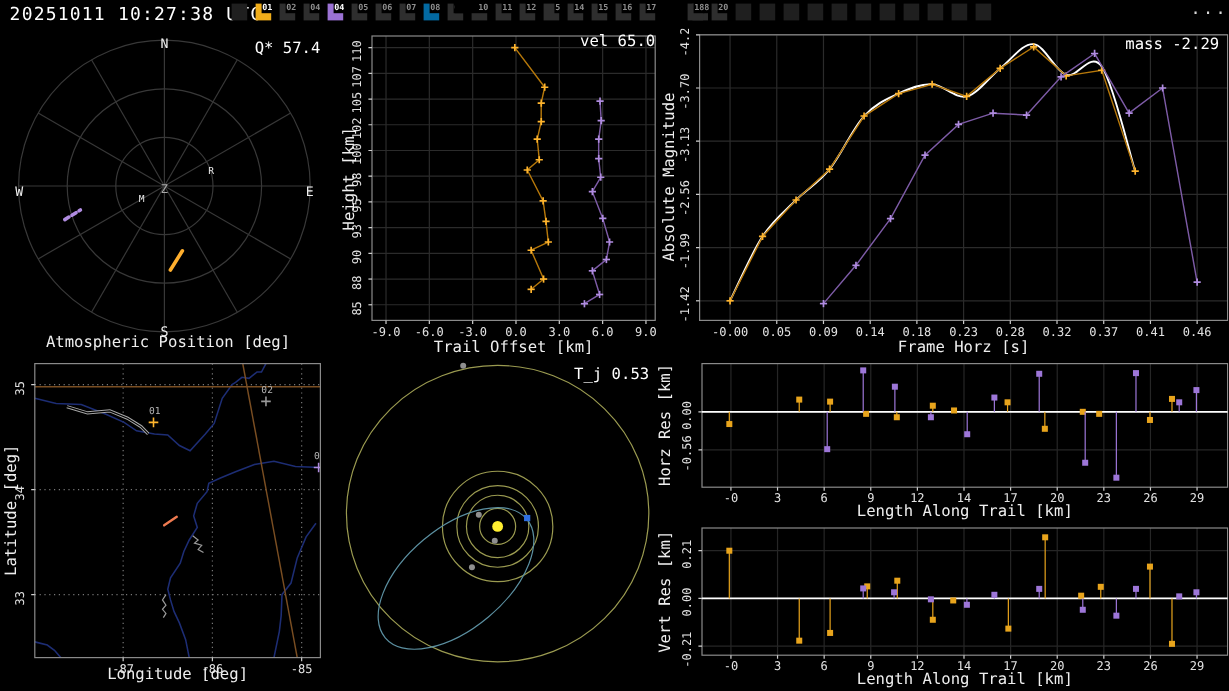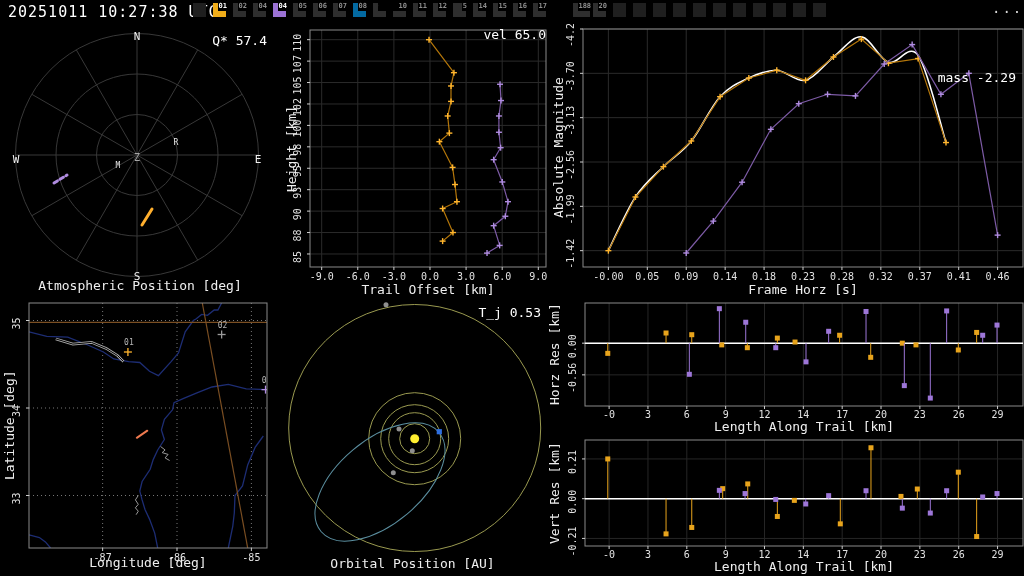--- a/index.html
+++ b/index.html
@@ -349,21 +349,21 @@
         <line x1="334.23076923076917" y1="36.99999999999997" x2="334.23076923076917" y2="42.99999999999997" stroke="#b08ce0" stroke-width="1.4"></line>
         <line x1="359.15384615384613" y1="20.555555555555486" x2="365.15384615384613" y2="20.555555555555486" stroke="#b08ce0" stroke-width="1.4"></line>
         <line x1="362.15384615384613" y1="17.555555555555486" x2="362.15384615384613" y2="23.555555555555486" stroke="#b08ce0" stroke-width="1.4"></line>
         <line x1="387.92307692307696" y1="70.33333333333329" x2="393.92307692307696" y2="70.33333333333329" stroke="#b08ce0" stroke-width="1.4"></line>
         <line x1="390.92307692307696" y1="67.33333333333329" x2="390.92307692307696" y2="73.33333333333329" stroke="#b08ce0" stroke-width="1.4"></line>
         <line x1="415.8461538461538" y1="49.333333333333286" x2="421.8461538461538" y2="49.333333333333286" stroke="#b08ce0" stroke-width="1.4"></line>
         <line x1="418.8461538461538" y1="46.333333333333286" x2="418.8461538461538" y2="52.333333333333286" stroke="#b08ce0" stroke-width="1.4"></line>
         <line x1="444.6153846153846" y1="211.1111111111111" x2="450.6153846153846" y2="211.1111111111111" stroke="#b08ce0" stroke-width="1.4"></line>
         <line x1="447.6153846153846" y1="208.1111111111111" x2="447.6153846153846" y2="214.1111111111111" stroke="#b08ce0" stroke-width="1.4"></line>
       </svg>
-    <div class="ann" style="right:8px;top:6px;margin-top:40px;">mass -2.29</div>
+    <div class="ann" style="right:8px;top:6px;">mass -2.29</div>
     <div class="ytitle" style="left:1px;top:5px;height:238px;">Absolute Magnitude</div>
     <div class="xtitle" style="left:33px;width:440px;top:258px;">Frame Horz [s]</div>
   </div>
 
   <div class="panel" id="p-map" style="left:0;top:300px;width:280px;height:276px;">
     <svg id="c-map" width="280" height="276">
         <clipPath id="mapclip">
           <rect x="29" y="3" width="238" height="245"></rect>
         </clipPath>
         <g clip-path="url(#mapclip)">
@@ -421,21 +421,20 @@
         <circle cx="134.7" cy="138.7" r="46" fill="none" stroke="#9a9a50" stroke-width="1"></circle>
         <ellipse cx="100" cy="182" rx="77" ry="42" fill="none" stroke="#5b8fa0" stroke-width="1" transform="rotate(-40 100 182)"></ellipse>
         <circle cx="119" cy="129" r="2.5" fill="#8f8f8f"></circle>
         <circle cx="132.3" cy="150.7" r="2.5" fill="#8f8f8f"></circle>
         <circle cx="113.3" cy="172.7" r="2.5" fill="#8f8f8f"></circle>
         <circle cx="106" cy="4.7" r="2.5" fill="#8f8f8f"></circle>
         <rect x="156.70000000000002" y="129.1" width="5.2" height="5.2" fill="#2e6fe0"></rect>
         <circle cx="134.7" cy="138.7" r="4.5" fill="#ffee30"></circle>
       </svg>
     <div class="ann" style="right:4px;top:5px;">T_j 0.53</div>
-    <div class="xtitle" style="left:0;right:0;top:256px;">Orbital Position [AU]</div>
   </div>
 
   <div class="panel" id="p-horz" style="left:545px;top:300px;width:479px;height:136px;">
     <svg id="c-horz" width="479" height="136">
         <line x1="64.11009174311927" y1="3" x2="64.11009174311927" y2="106" stroke="#262626" stroke-width="1"></line>
         <line x1="102.95412844036699" y1="3" x2="102.95412844036699" y2="106" stroke="#262626" stroke-width="1"></line>
         <line x1="141.7981651376147" y1="3" x2="141.7981651376147" y2="106" stroke="#262626" stroke-width="1"></line>
         <line x1="180.6422018348624" y1="3" x2="180.6422018348624" y2="106" stroke="#262626" stroke-width="1"></line>
         <line x1="219.48623853211012" y1="3" x2="219.48623853211012" y2="106" stroke="#262626" stroke-width="1"></line>
         <line x1="258.3302752293579" y1="3" x2="258.3302752293579" y2="106" stroke="#262626" stroke-width="1"></line>

